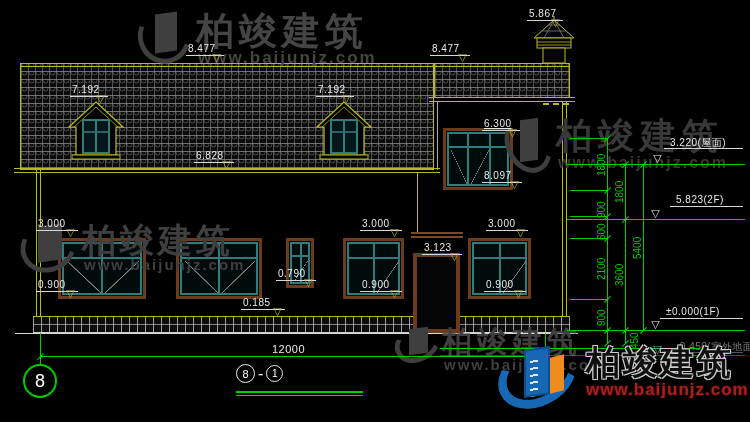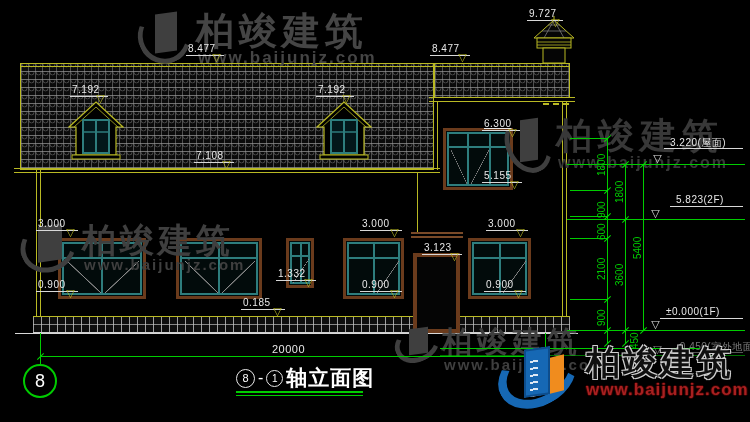--- a/index.html
+++ b/index.html
@@ -166,51 +166,51 @@
   <div class="abs" style="left:411px;top:232px;width:52px;height:6px;border-top:2px solid #7a4a28;border-bottom:2px solid #7a4a28;box-sizing:border-box;z-index:3;"></div>
   <div class="abs" style="left:413px;top:253px;width:47px;height:80px;border:4px solid #6b3b1c;background:#050505;box-sizing:border-box;z-index:3;"></div>
 
   <div id="anno" class="abs" style="left:0;top:0;width:750px;height:422px;z-index:6;">
       <div class="mtext" style="left: 188px; top: 43px;">8.477</div>
       <div class="wline" style="left: 186px; top: 55px; width: 38px; height: 1px;"></div>
       <div class="tri" style="left: 211px; top: 52px;">▽</div>
       <div class="mtext" style="left: 432px; top: 43px;">8.477</div>
       <div class="wline" style="left: 430px; top: 55px; width: 40px; height: 1px;"></div>
       <div class="tri" style="left: 457px; top: 52px;">▽</div>
-      <div class="mtext" style="left: 529px; top: 8px;">9.727</div>
+      <div class="mtext" style="left: 529px; top: 8px;">5.867</div>
       <div class="wline" style="left: 527px; top: 20px; width: 36px; height: 1px;"></div>
       <div class="tri" style="left: 550px; top: 17px;">▽</div>
       <div class="mtext" style="left: 72px; top: 84px;">7.192</div>
       <div class="wline" style="left: 70px; top: 96px; width: 38px; height: 1px;"></div>
       <div class="tri" style="left: 95px; top: 93px;">▽</div>
       <div class="mtext" style="left: 318px; top: 84px;">7.192</div>
       <div class="wline" style="left: 316px; top: 96px; width: 38px; height: 1px;"></div>
       <div class="tri" style="left: 341px; top: 93px;">▽</div>
-      <div class="mtext" style="left: 196px; top: 150px;">7.108</div>
+      <div class="mtext" style="left: 196px; top: 150px;">6.828</div>
       <div class="wline" style="left: 194px; top: 162px; width: 40px; height: 1px;"></div>
       <div class="tri" style="left: 221px; top: 159px;">▽</div>
       <div class="mtext" style="left: 484px; top: 118px; text-decoration: underline;">6.300</div>
       <div class="wline" style="left: 482px; top: 130px; width: 38px; height: 1px;"></div>
       <div class="tri" style="left: 507px; top: 127px;">▽</div>
-      <div class="mtext" style="left: 484px; top: 170px;">5.155</div>
+      <div class="mtext" style="left: 484px; top: 170px;">8.097</div>
       <div class="wline" style="left: 482px; top: 182px; width: 40px; height: 1px;"></div>
       <div class="tri" style="left: 509px; top: 179px;">▽</div>
       <div class="mtext" style="left: 38px; top: 218px;">3.000</div>
       <div class="wline" style="left: 36px; top: 230px; width: 42px; height: 1px;"></div>
       <div class="tri" style="left: 65px; top: 227px;">▽</div>
       <div class="mtext" style="left: 362px; top: 218px;">3.000</div>
       <div class="wline" style="left: 360px; top: 230px; width: 42px; height: 1px;"></div>
       <div class="tri" style="left: 389px; top: 227px;">▽</div>
       <div class="mtext" style="left: 488px; top: 218px;">3.000</div>
       <div class="wline" style="left: 486px; top: 230px; width: 42px; height: 1px;"></div>
       <div class="tri" style="left: 515px; top: 227px;">▽</div>
       <div class="mtext" style="left: 424px; top: 242px;">3.123</div>
       <div class="wline" style="left: 422px; top: 254px; width: 40px; height: 1px;"></div>
       <div class="tri" style="left: 449px; top: 251px;">▽</div>
-      <div class="mtext" style="left: 278px; top: 268px;">1.332</div>
+      <div class="mtext" style="left: 278px; top: 268px;">0.790</div>
       <div class="wline" style="left: 276px; top: 280px; width: 40px; height: 1px;"></div>
       <div class="tri" style="left: 303px; top: 277px;">▽</div>
       <div class="mtext" style="left: 38px; top: 279px;">0.900</div>
       <div class="wline" style="left: 36px; top: 291px; width: 42px; height: 1px;"></div>
       <div class="tri" style="left: 65px; top: 288px;">▽</div>
       <div class="mtext" style="left: 362px; top: 279px;">0.900</div>
       <div class="wline" style="left: 360px; top: 291px; width: 42px; height: 1px;"></div>
       <div class="tri" style="left: 389px; top: 288px;">▽</div>
       <div class="mtext" style="left: 486px; top: 279px;">0.900</div>
       <div class="wline" style="left: 484px; top: 291px; width: 42px; height: 1px;"></div>
@@ -263,21 +263,21 @@
       <div class="gline" style="left: 570px; top: 164px; width: 73px; height: 1px;"></div>
       <div class="gline" style="left: 570px; top: 190px; width: 37px; height: 1px;"></div>
       <div class="gline" style="left: 570px; top: 216px; width: 37px; height: 1px;"></div>
       <div class="gline" style="left: 570px; top: 238px; width: 37px; height: 1px;"></div>
       <div class="gline" style="left: 570px; top: 299px; width: 37px; height: 1px;"></div>
       <div class="gline" style="left: 570px; top: 330px; width: 73px; height: 1px;"></div>
       <div class="gline" style="left: 440px; top: 348px; width: 260px; height: 1px;"></div>
       <div class="gline" style="left: 40px; top: 356px; width: 505px; height: 1px;"></div>
       <div class="tick" style="left: 36px; top: 356px;"></div>
       <div class="tick" style="left: 541px; top: 356px;"></div>
-      <div class="mtext" style="left: 272px; top: 343px; font-size: 11px;">20000</div>
+      <div class="mtext" style="left: 272px; top: 343px; font-size: 11px;">12000</div>
       <div class="gline" style="left: 40px; top: 333px; width: 1px; height: 31px;"></div>
       <div class="gline" style="left: 545px; top: 333px; width: 1px; height: 32px;"></div>
       <div class="bubble" style="left: 23px; top: 364px; width: 34px; height: 34px; font-size: 18px;">8</div>
       <div class="bubble" style="left: 532px; top: 365px; width: 28px; height: 28px; font-size: 13px;">1</div>
     </div>
 
   <div class="wm-glyph" style="left:138px;top:10px;width:52px;height:54px;"></div>
   <div class="wm" style="left:196px;top:6px;font-size:38px;letter-spacing:5px;color:#454545;">柏竣建筑</div>
   <div class="wm wm-site" style="left:198px;top:48px;font-size:17px;color:#454545;">www.baijunjz.com</div>
 
@@ -290,21 +290,20 @@
   <div class="wm wm-site" style="left:84px;top:256px;font-size:15px;">www.baijunjz.com</div>
 
   <div class="wm-glyph" style="left:394px;top:326px;width:46px;height:36px;"></div>
   <div class="wm" style="left:442px;top:322px;font-size:30px;letter-spacing:5px;">柏竣建筑</div>
   <div class="wm wm-site" style="left:444px;top:356px;font-size:15px;">www.baijunjz.com</div>
 
   <div id="title-block">
     <span class="tb">8</span>
     <span>-</span>
     <span class="tb" style="width:15px;height:15px;font-size:10px;">1</span>
-    <span class="tname">轴立面图</span>
   </div>
   <div class="gline" style="left:236px;top:391px;width:127px;height:2px;"></div>
   <div class="gline" style="left:236px;top:395px;width:127px;height:1px;"></div>
 
   <div id="logo-area">
     <div class="logo-swoosh">
       <div class="logo-bldg"></div>
       <div class="logo-bldg2"></div>
     </div>
     <div class="logo-text-col">

